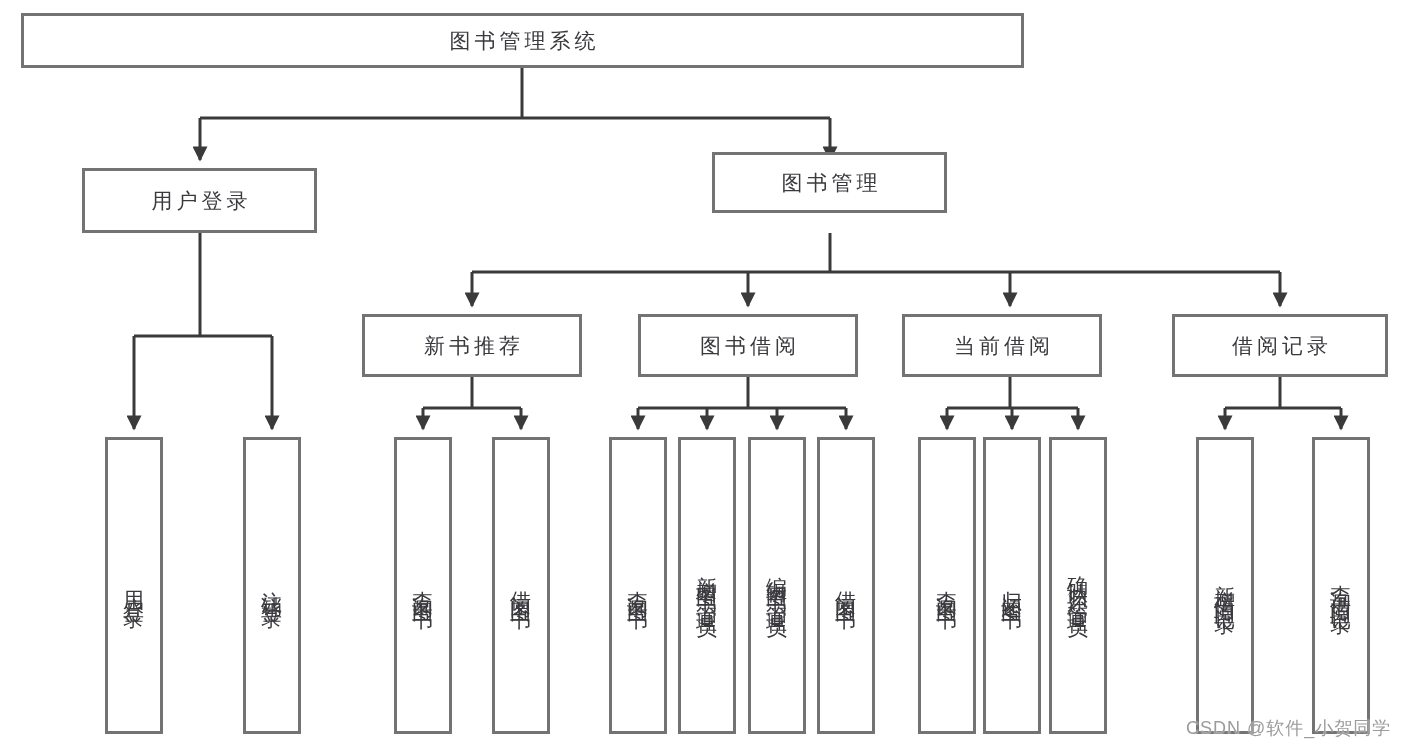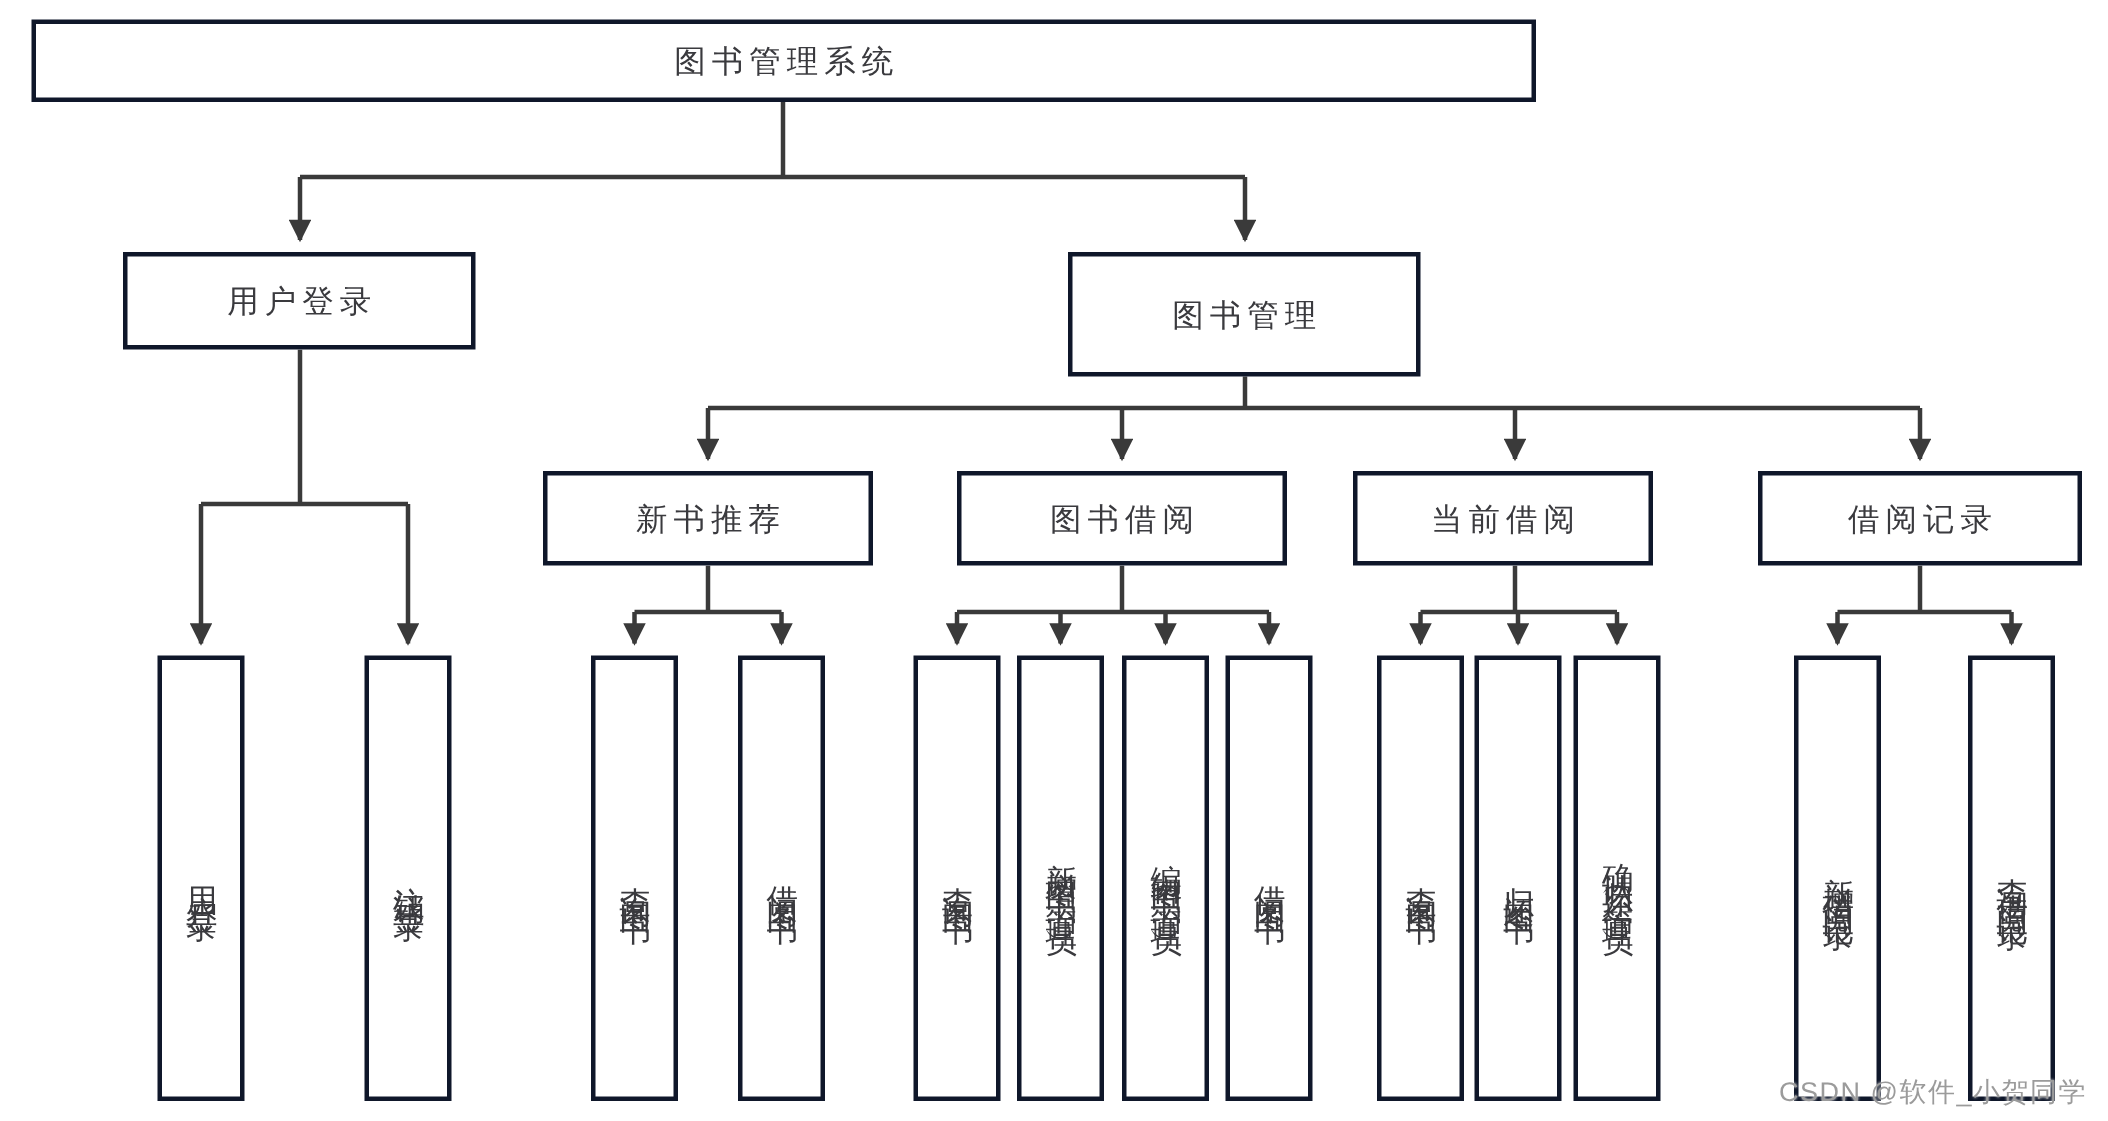--- a/index.html
+++ b/index.html
@@ -12,21 +12,21 @@
     overflow: hidden;
   }
   .stage svg.wires {
     position: absolute;
     left: 0; top: 0;
     width: 1405px; height: 747px;
   }
   .node {
     position: absolute;
     box-sizing: border-box;
-    border: 3px solid #0f172a;
+    border: 3px solid #737373;
     background: #ffffff;
     color: #3a3a3e;
     display: flex;
     align-items: center;
     justify-content: center;
   }
   .hnode {
     font-size: 21px;
     letter-spacing: 4px;
     text-indent: 4px;
@@ -103,21 +103,21 @@
       <line x1="1280" y1="377" x2="1280" y2="408"></line>
       <line x1="1225" y1="408" x2="1341" y2="408"></line>
       <line x1="1225" y1="408" x2="1225" y2="429" marker-end="url(#arrow)"></line>
       <line x1="1341" y1="408" x2="1341" y2="429" marker-end="url(#arrow)"></line>
     </g>
   </svg>
 
   <div class="node hnode" style="left:21px; top:13px; width:1003px; height:55px;">图书管理系统</div>
 
   <div class="node hnode" style="left:82px; top:168px; width:235px; height:65px;">用户登录</div>
-  <div class="node hnode" style="left:712px; top:168px; width:235px; height:83px;">图书管理</div>
+  <div class="node hnode" style="left:712px; top:152px; width:235px; height:61px;">图书管理</div>
 
   <div class="node hnode" style="left:638px; top:314px; width:220px; height:63px;">图书借阅</div>
   <div class="node hnode" style="left:362px; top:314px; width:220px; height:63px;">新书推荐</div>
   <div class="node hnode" style="left:902px; top:314px; width:200px; height:63px;">当前借阅</div>
   <div class="node hnode" style="left:1172px; top:314px; width:216px; height:63px;font-family:Liberation Mono, monospace;">借阅记录</div>
 
   <div class="node vnode" style="left:105px; top:437px; width:58px; height:297px;">用户登录</div>
   <div class="node vnode" style="left:243px; top:437px; width:58px; height:297px;">注销登录</div>
 
   <div class="node vnode" style="left:394px; top:437px; width:58px; height:297px;">查询图书</div>

